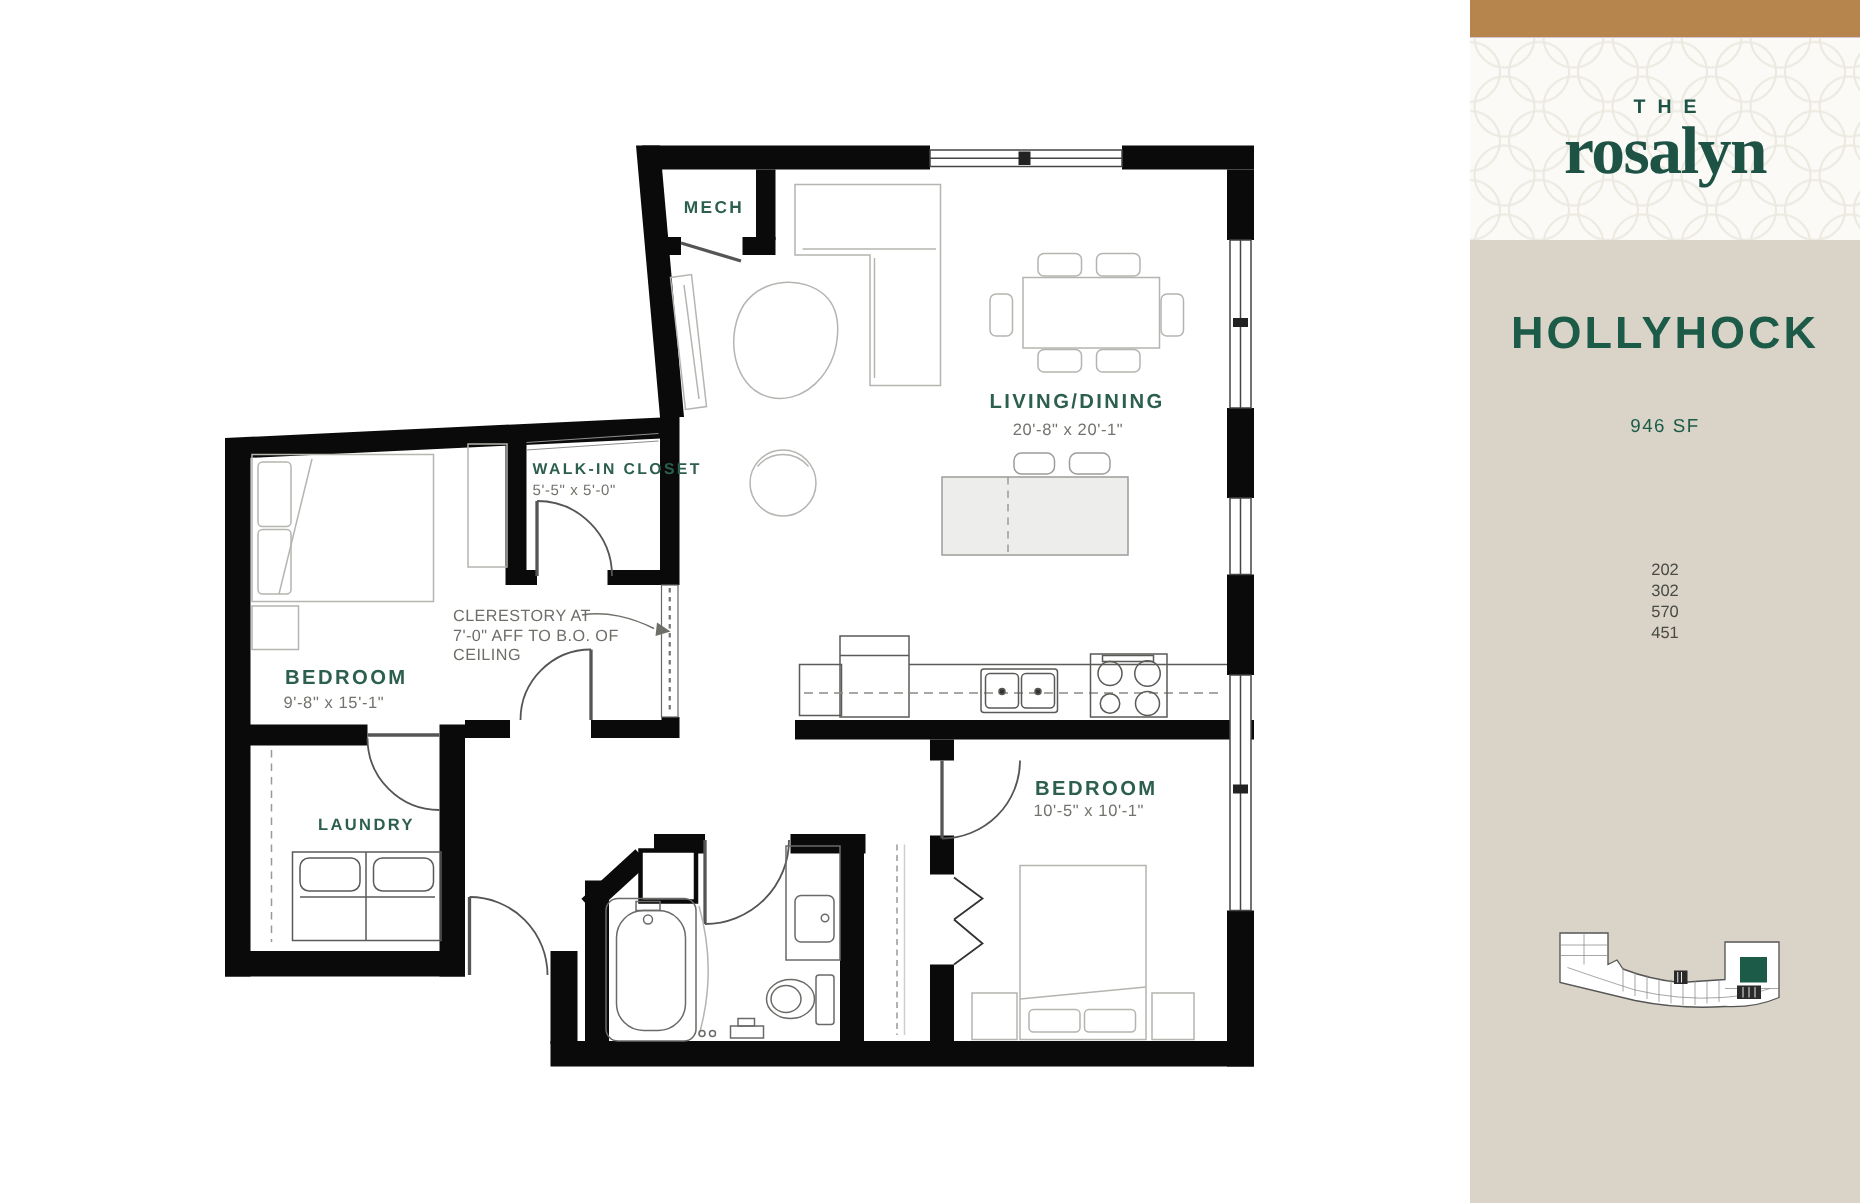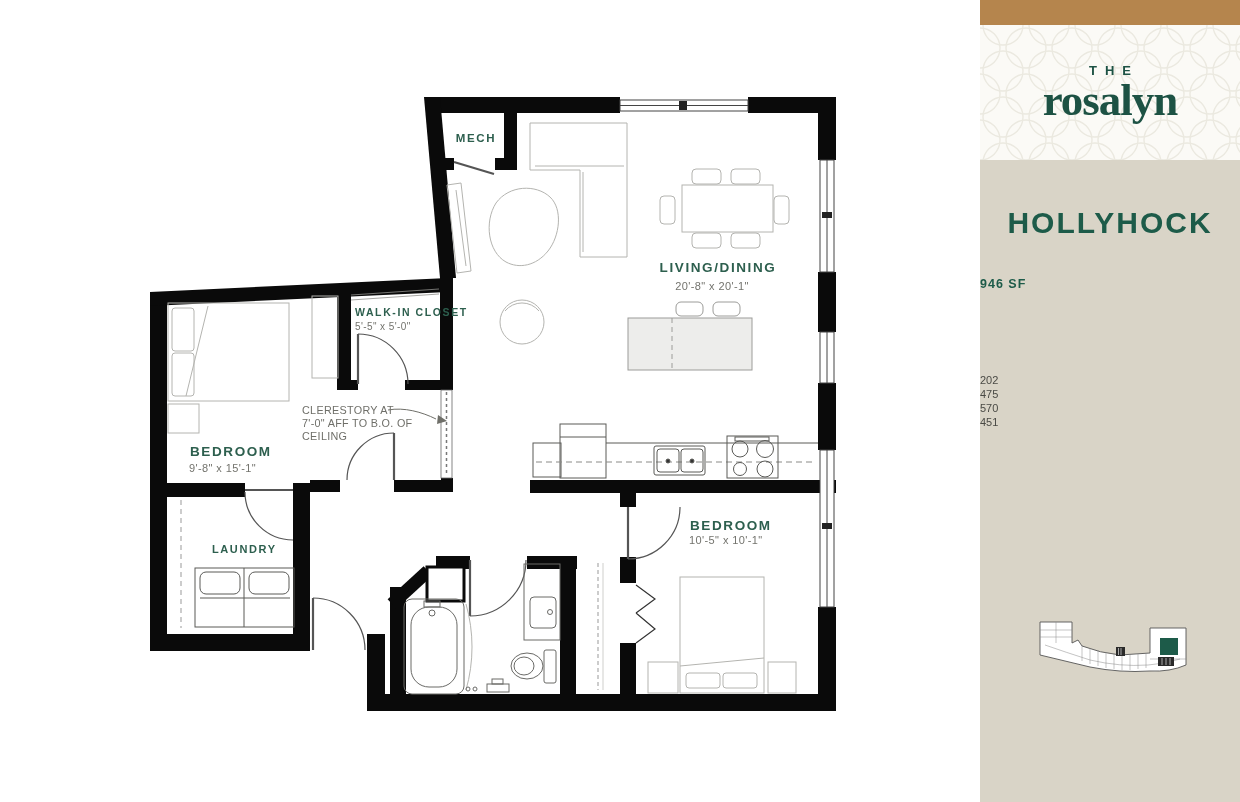--- a/index.html
+++ b/index.html
@@ -13,23 +13,23 @@
               align-items:center;justify-content:center;overflow:hidden;}
   .logo-pattern{position:absolute;left:0;top:0;}
   .logo-the{position:relative;font-size:13px;letter-spacing:8px;margin-left:8px;color:#1d5244;font-weight:bold;}
   .logo-name{position:relative;font-family:Liberation Serif, serif;font-size:45px;font-weight:bold;
              color:#1d5244;line-height:.95;margin-top:1px;letter-spacing:-1px;}
   .sb-body{position:relative;height:642px;background:#d9d4c7;}
   .plan-name{position:absolute;top:46px;width:100%;text-align:center;font-size:30px;font-weight:bold;
              letter-spacing:2px;color:#1d5b49;}
   .plan-specs{position:absolute;top:90px;width:100%;text-align:center;font-size:14.5px;
               letter-spacing:2px;color:#8c8c86;}
-  .plan-area{position:absolute;top:117px;width:100%;font-size:12.5px;font-weight:bold;
+  .plan-area{position:absolute;top:117px;width:100%;text-align:center;font-size:12.5px;font-weight:normal;
              letter-spacing:1px;color:#1d5b49;}
-  .units{position:absolute;top:213px;width:100%;font-size:11px;line-height:14px;color:#4a4a45;}
+  .units{position:absolute;top:213px;width:100%;text-align:center;font-size:11px;line-height:14px;color:#4a4a45;}
   .keyplan{position:absolute;left:50px;top:455px;}
   
   text{font-family:"Liberation Sans",sans-serif;}
   .room-lbl{fill:#2d5f4e;font-weight:bold;letter-spacing:1.6px;}
   .room-dim{fill:#73736d;letter-spacing:.4px;}
   .note{fill:#6f6f69;letter-spacing:.3px;}
 </style>
 </head>
 <body>
 
@@ -239,21 +239,21 @@
       <div class="logo-the">THE</div>
       <div class="logo-name">rosalyn</div>
     </div>
 
     <div class="sb-body">
       <div class="plan-name">HOLLYHOCK</div>
       <div class="plan-area">946 SF</div>
 
       <div class="units">
         <div>202</div>
-        <div>475</div>
+        <div>302</div>
         <div>570</div>
         <div>451</div>
       </div>
 
       <svg class="keyplan" width="160" height="75" viewBox="0 0 160 75">
         <path d="M10 7 H42 V28 L48 25 L52 31 Q70 38 90 40 L120 38 V13 H156 V50 Q140 57 120 56 Q90 58 60 52 L10 40 Z" fill="#ffffff" stroke="#555" stroke-width="0.9"></path>
         <path d="M15 30 Q35 37 60 45 Q90 52 118 50 Q135 49 150 44" fill="none" stroke="#888" stroke-width="0.5"></path>
         <g stroke="#888" stroke-width="0.5">
           <line x1="52" y1="30" x2="52" y2="46"></line>
             <line x1="60" y1="33" x2="60" y2="49"></line>

